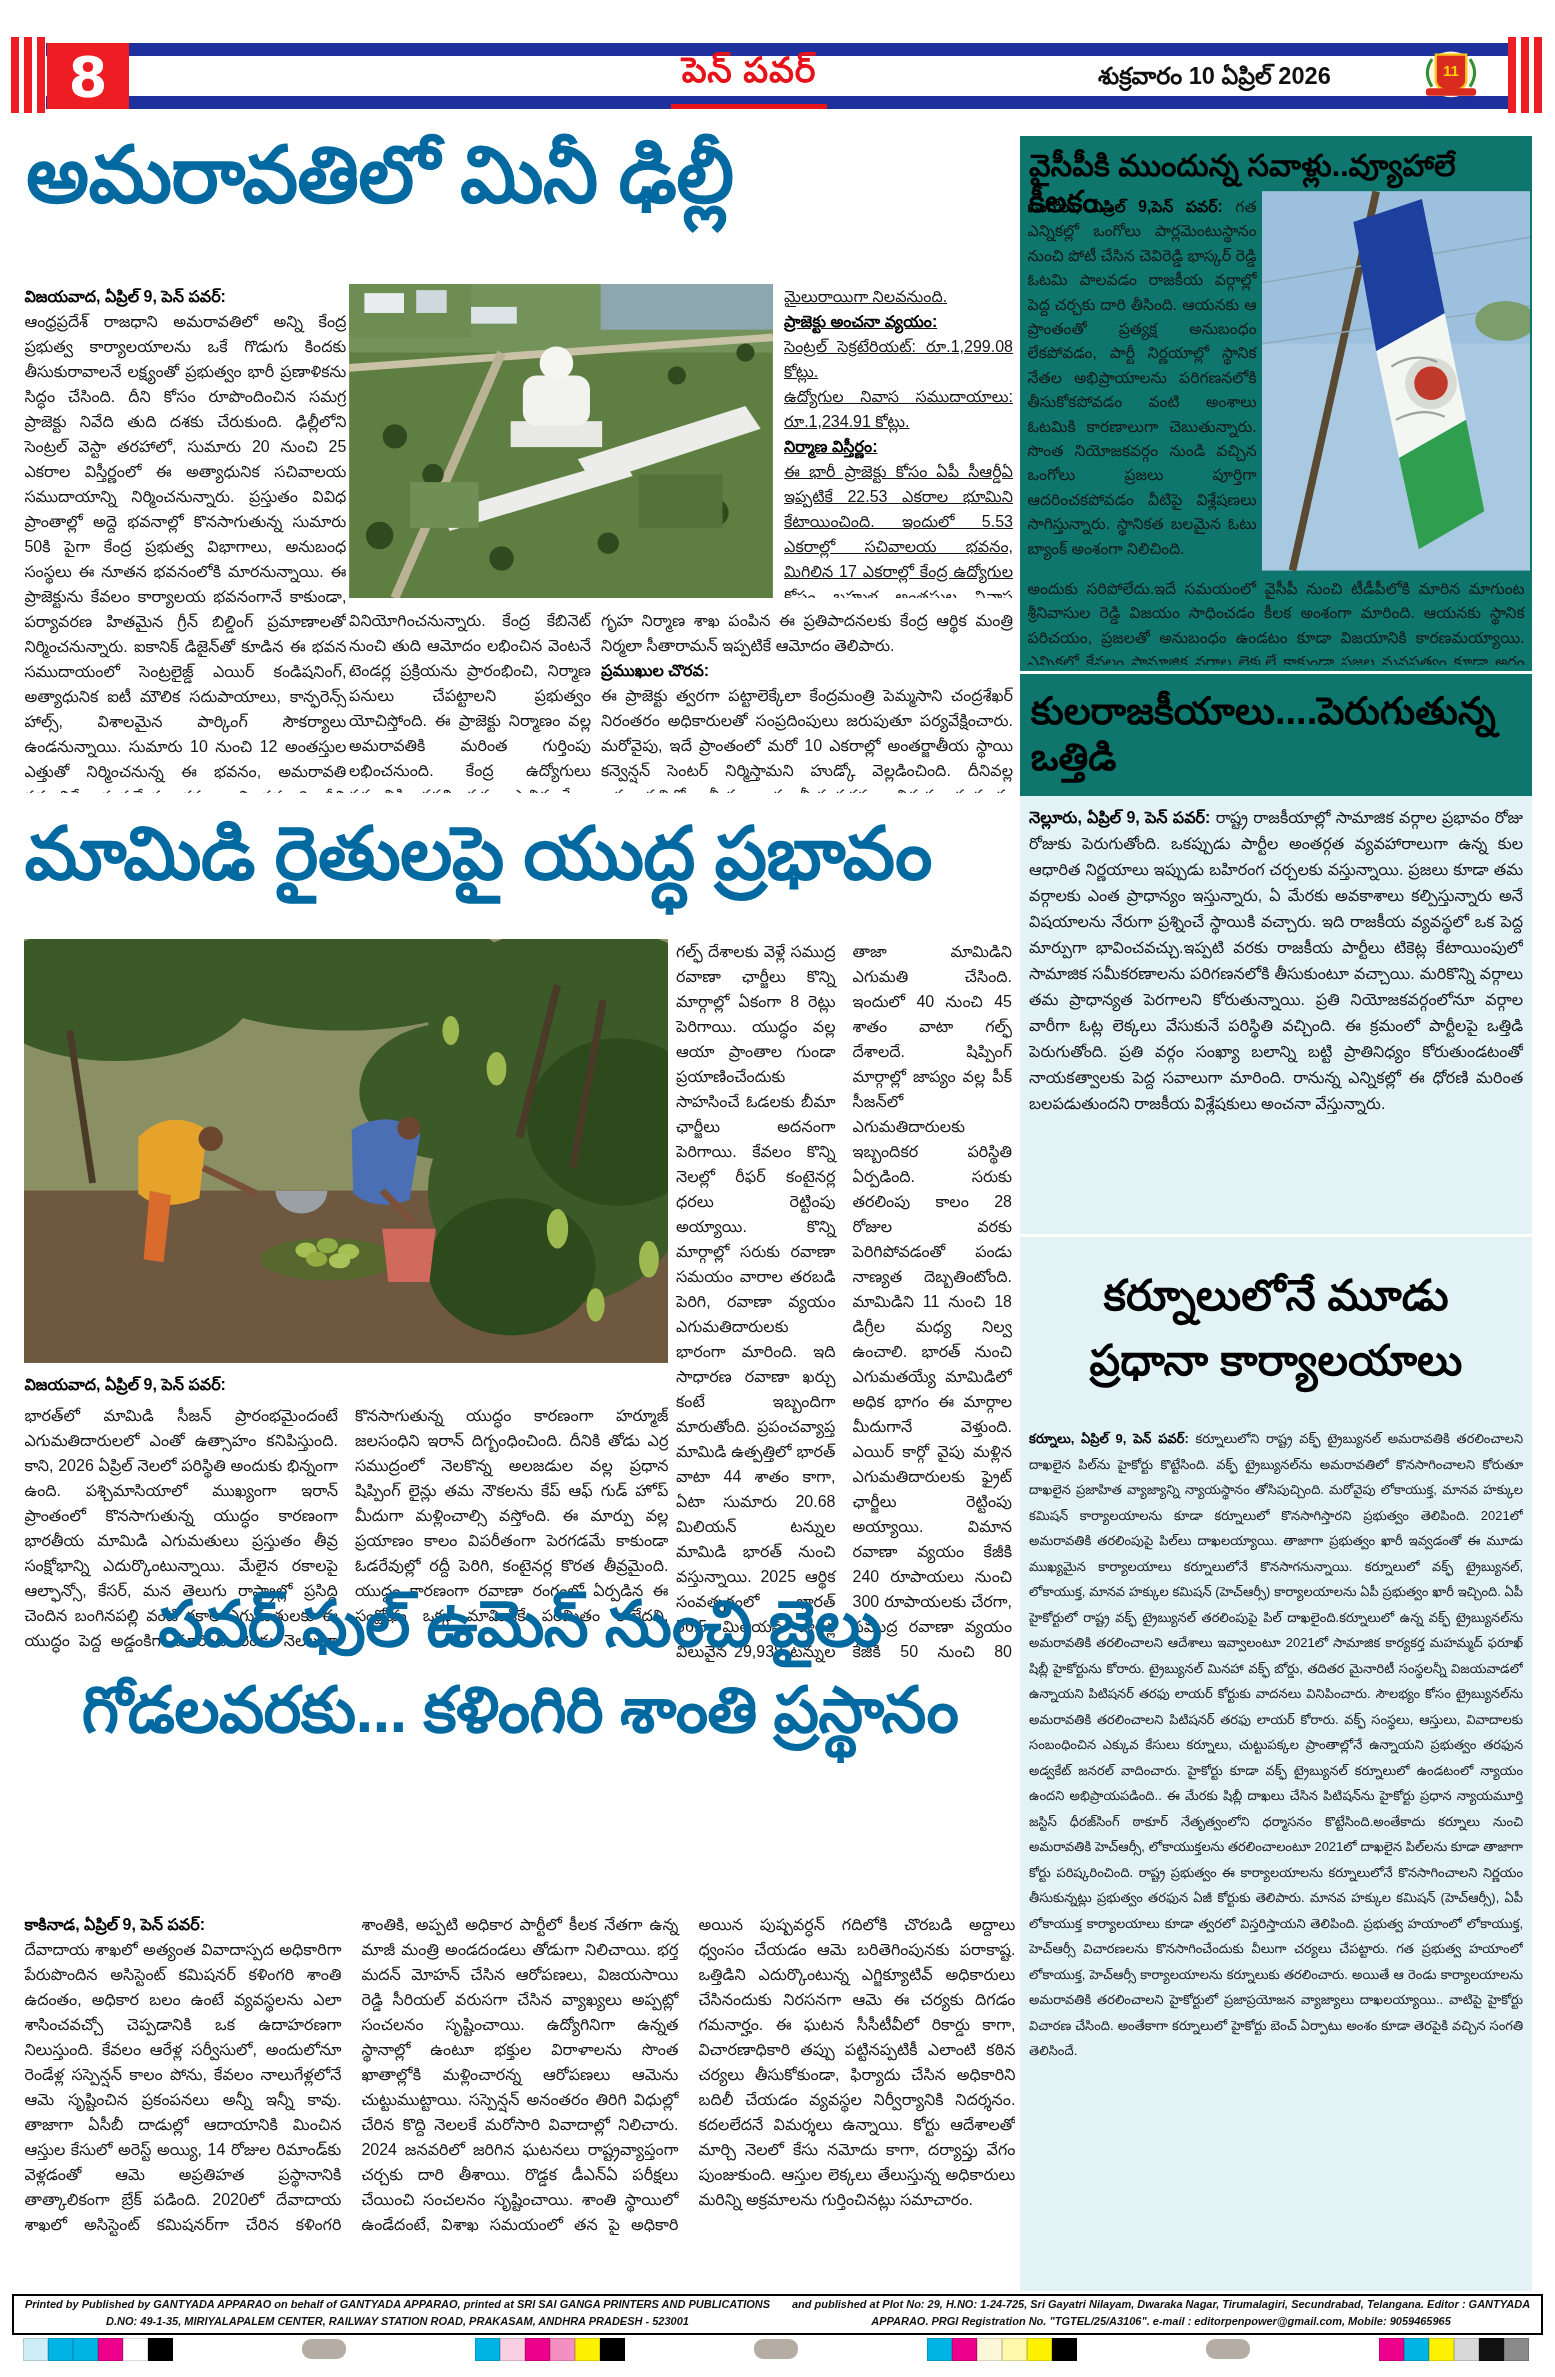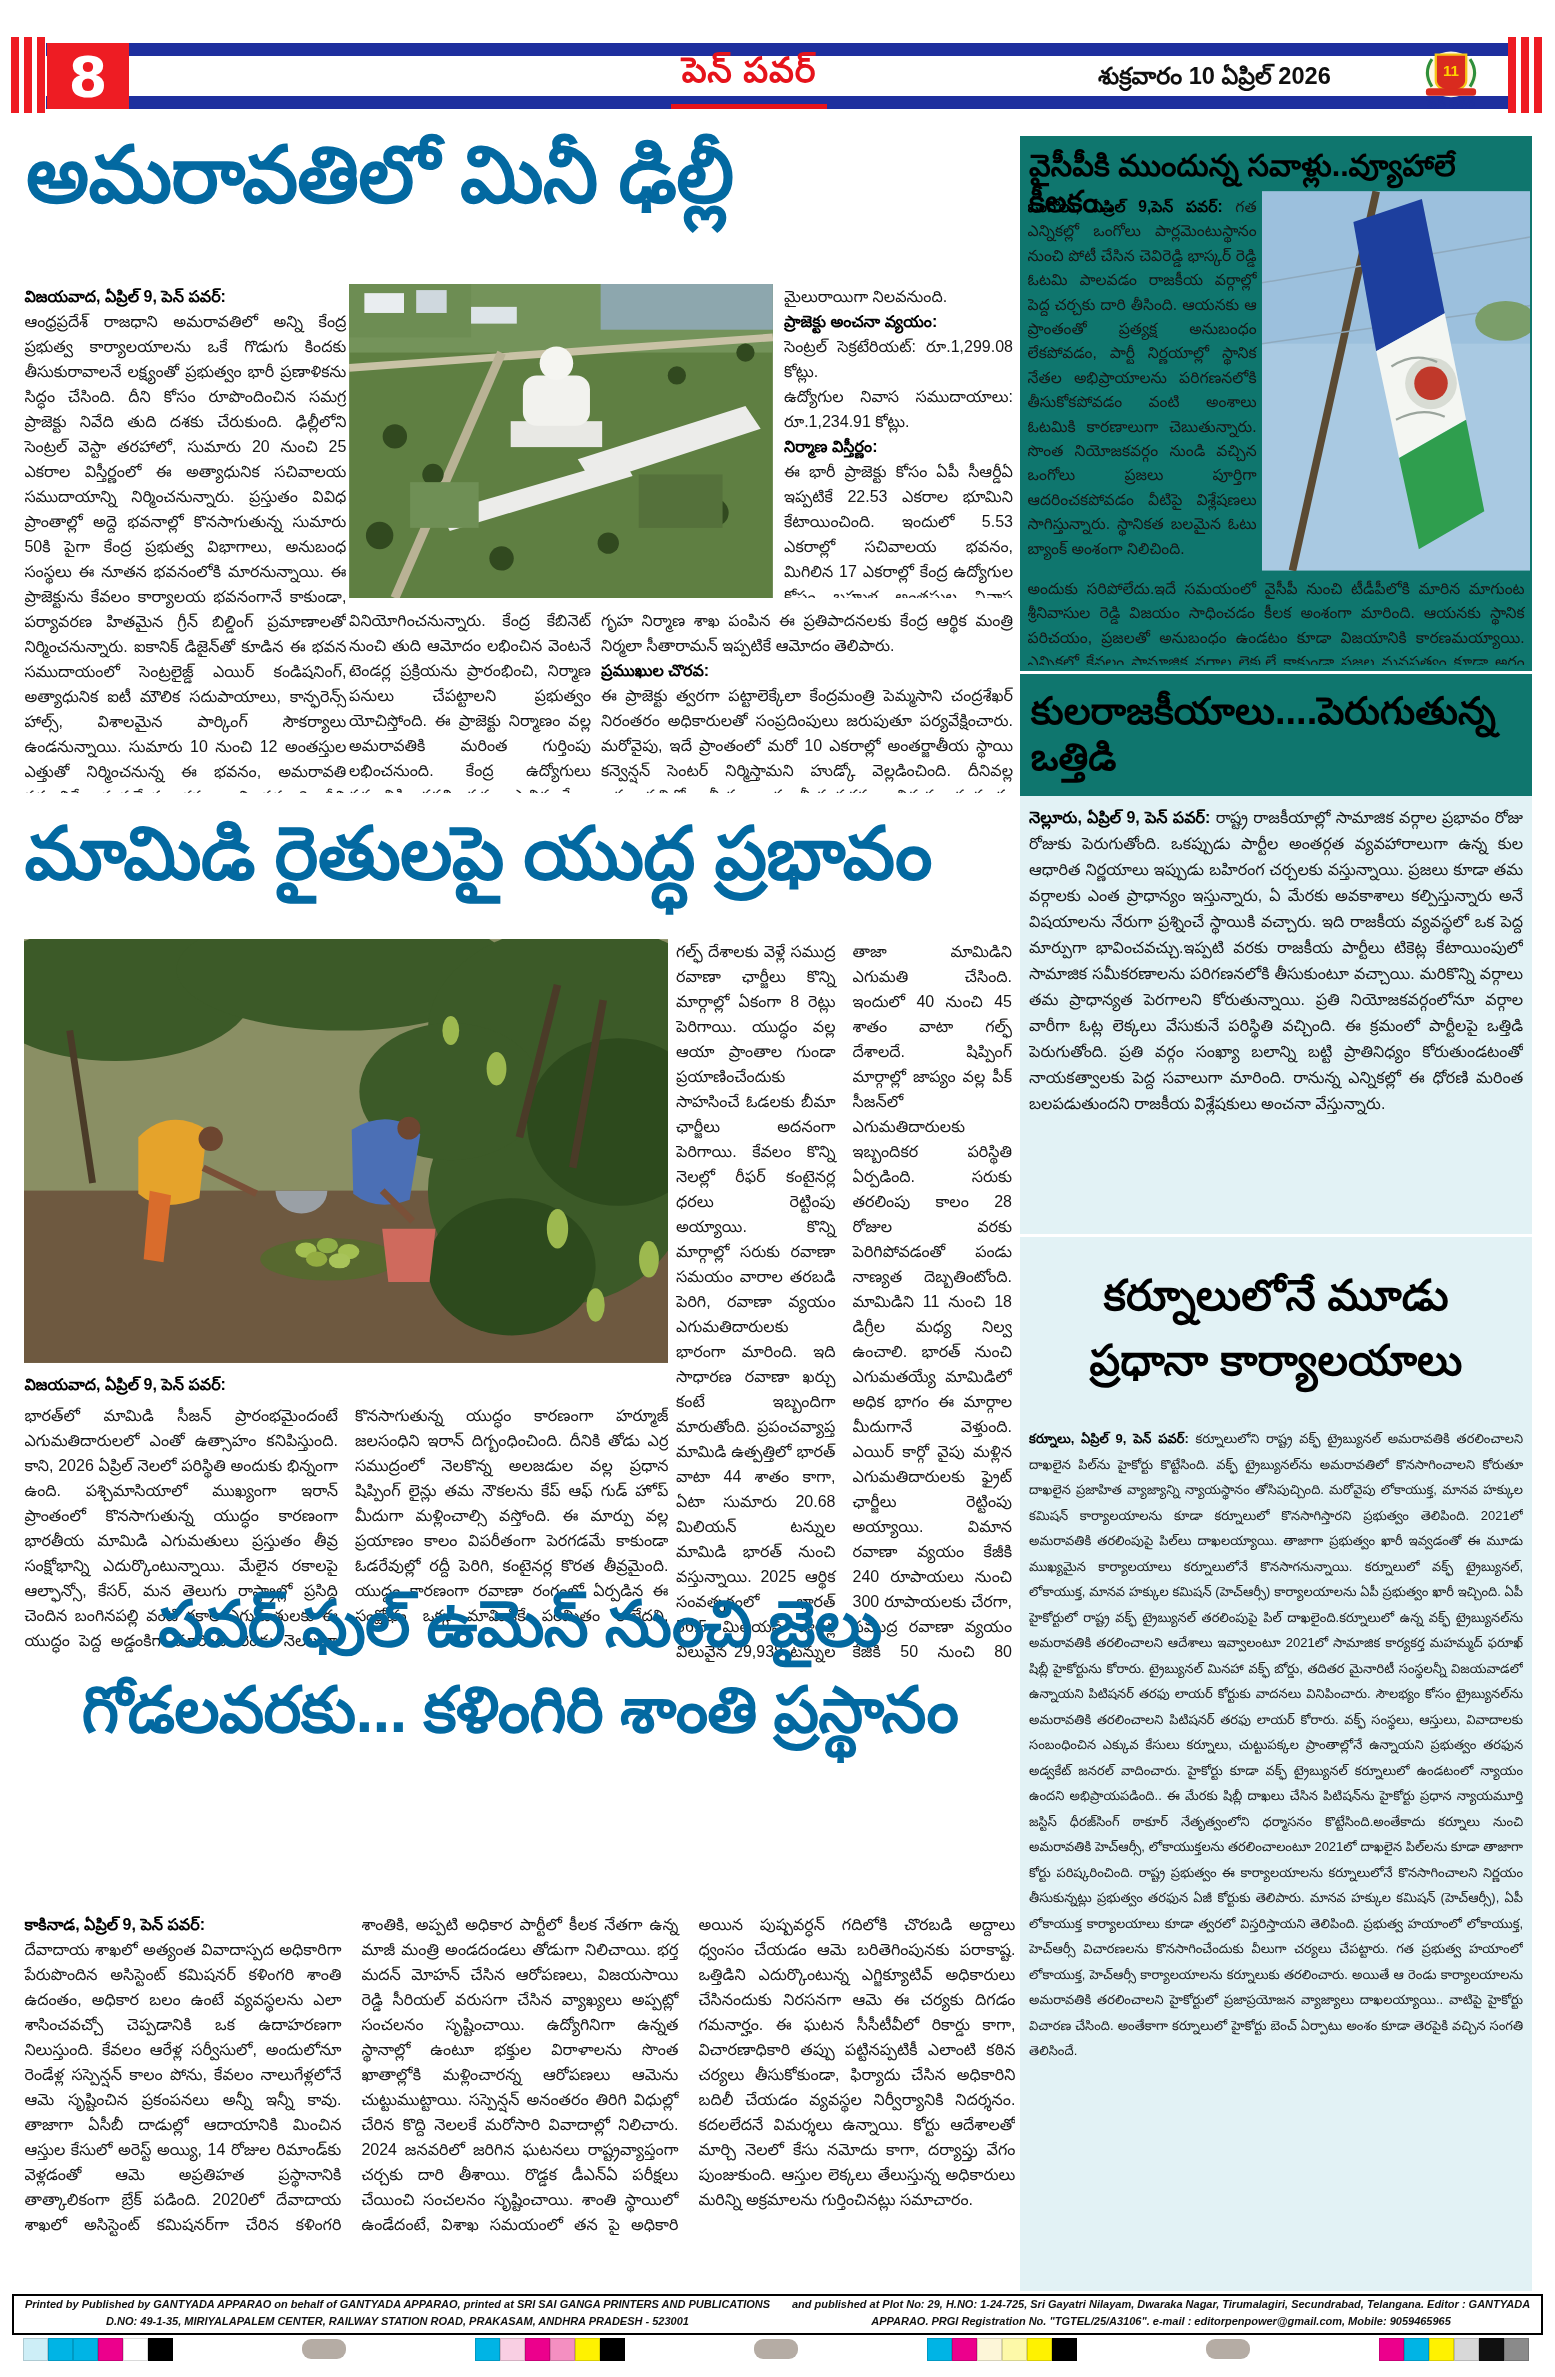--- a/index.html
+++ b/index.html
@@ -113,21 +113,21 @@
             <circle cx="520" cy="90" r="12"></circle>
             <circle cx="40" cy="330" r="18"></circle>
           <circle cx="200" cy="360" r="16"></circle>
             <circle cx="340" cy="340" r="14"></circle>
         </g>
         <rect x="80" y="260" width="90" height="60" fill="#6f8f55"></rect>
         <rect x="380" y="250" width="110" height="70" fill="#55713b"></rect>
       </svg>
     </div>
 
-    <div class="body-txt" style="left:784px;top:284px;width:229px;height:314px;">
+    <div class="body-txt" style="left:784px;top:284px;width:229px;height:314px;text-decoration:underline;">
       <span>మైలురాయిగా నిలవనుంది.</span><br>
       <span class="subhead">ప్రాజెక్టు అంచనా వ్యయం:</span><br>
       <span>సెంట్రల్ సెక్రటేరియట్: రూ.1,299.08 కోట్లు.</span><br>
       <span>ఉద్యోగుల నివాస సముదాయాలు: రూ.1,234.91 కోట్లు.</span><br>
       <span class="subhead">నిర్మాణ విస్తీర్ణం:</span><br>
       <span>ఈ భారీ ప్రాజెక్టు కోసం ఏపీ సీఆర్డీఏ ఇప్పటికే 22.53 ఎకరాల భూమిని కేటాయించింది. ఇందులో 5.53 ఎకరాల్లో సచివాలయ భవనం, మిగిలిన 17 ఎకరాల్లో కేంద్ర ఉద్యోగుల కోసం బహుళ అంతస్తుల నివాస భవనాలను నిర్మించనున్నారు. కేంద్ర</span>
     </div>
 
     <div class="body-txt" style="left:349px;top:608px;width:242px;height:185px;">
       <span>వినియోగించనున్నారు. కేంద్ర కేబినెట్ నుంచి తుది ఆమోదం లభించిన వెంటనే టెండర్ల ప్రక్రియను ప్రారంభించి, నిర్మాణ పనులు చేపట్టాలని ప్రభుత్వం యోచిస్తోంది. ఈ ప్రాజెక్టు నిర్మాణం వల్ల అమరావతికి మరింత గుర్తింపు లభించనుంది. కేంద్ర ఉద్యోగులు నగరానికి తరలిరావడం స్థానిక సేవా రంగంలో ఉపాధి అవకాశాలకు ఊతం ఇవ్వనుంది. నగరం శరవేగంగా అభివృద్ధి చెందేందుకు ఇది ఒక కీలక ఘట్టం కాగా, జాతీయ స్థాయిలో ఒక ప్రతిష్ఠాత్మక ప్రాజెక్టు</span>

